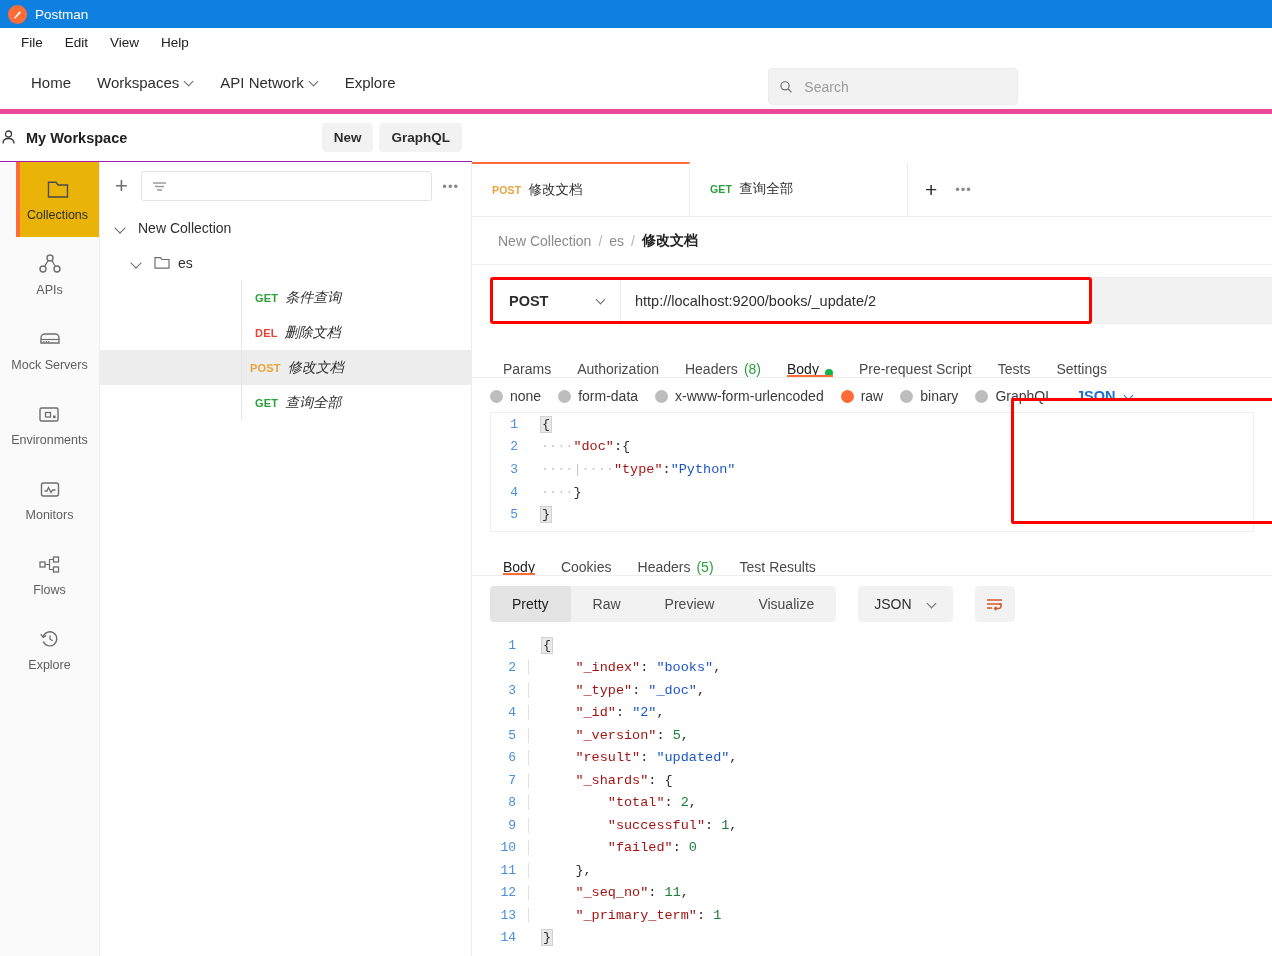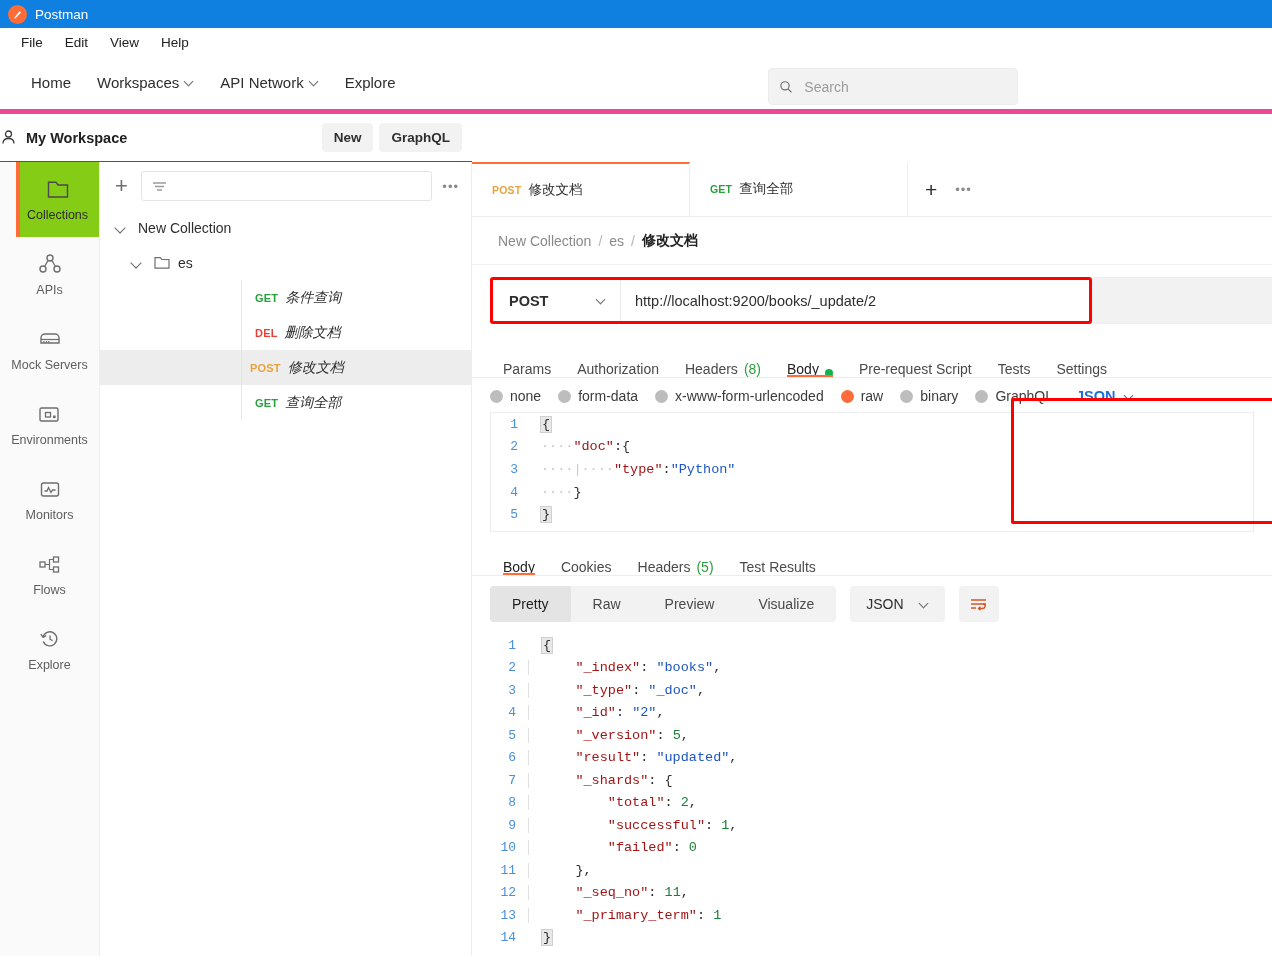--- a/index.html
+++ b/index.html
@@ -77,21 +77,21 @@
   
   .rail {
     width: 100px; background: #fafafa; border-right: 1px solid #ededed;
     padding-top: 0; flex: 0 0 100px;
   }
   .rail-item {
     height: 75px; display: flex; flex-direction: column; align-items: center;
     justify-content: center; gap: 7px; font-size: 12.5px; color: #5e5e5e;
     position: relative; cursor: pointer;
   }
-  .rail-item.active { background: #84cc16; color: #2e2e2e; margin-left: 16px; }
+  .rail-item.active { background: #eab308; color: #2e2e2e; margin-left: 16px; }
   .rail-item.active::before {
     content: ""; position: absolute; left: 0; top: 0; bottom: 0; width: 4px;
     background: #ff6c37;
   }
   .rail-icon { height: 24px; display: flex; align-items: center; }
 
   
   .colpanel {
     width: 372px; flex: 0 0 372px; border-right: 1px solid #ededed; background: #fff;
   }
@@ -232,21 +232,21 @@
   .gd { color: #c9c9c9; }
   .brace-box {
     background: #e8e8e8; outline: 1px solid #d0d0d0; padding: 0 1px;
   }
 
   
   .resptabs {
     display: flex; align-items: center; padding: 0 18px; height: 40px;
     border-bottom: 1px solid #ededed; margin-top: 4px;
   }
-  .respctl { display: flex; align-items: center; gap: 0; padding: 10px 18px 6px 18px; }
+  .respctl { display: flex; align-items: center; gap: 8px; padding: 10px 18px 6px 18px; }
   .seg {
     background: #f2f2f2; border-radius: 4px; display: flex; align-items: center;
     overflow: hidden; height: 36px;
   }
   .seg div {
     padding: 0 22px; height: 100%; display: flex; align-items: center; font-size: 14px;
     color: #4a4a4a; cursor: pointer;
   }
   .seg div.on { background: #e4e4e4; color: #212121; }
   .fmt-sel {

